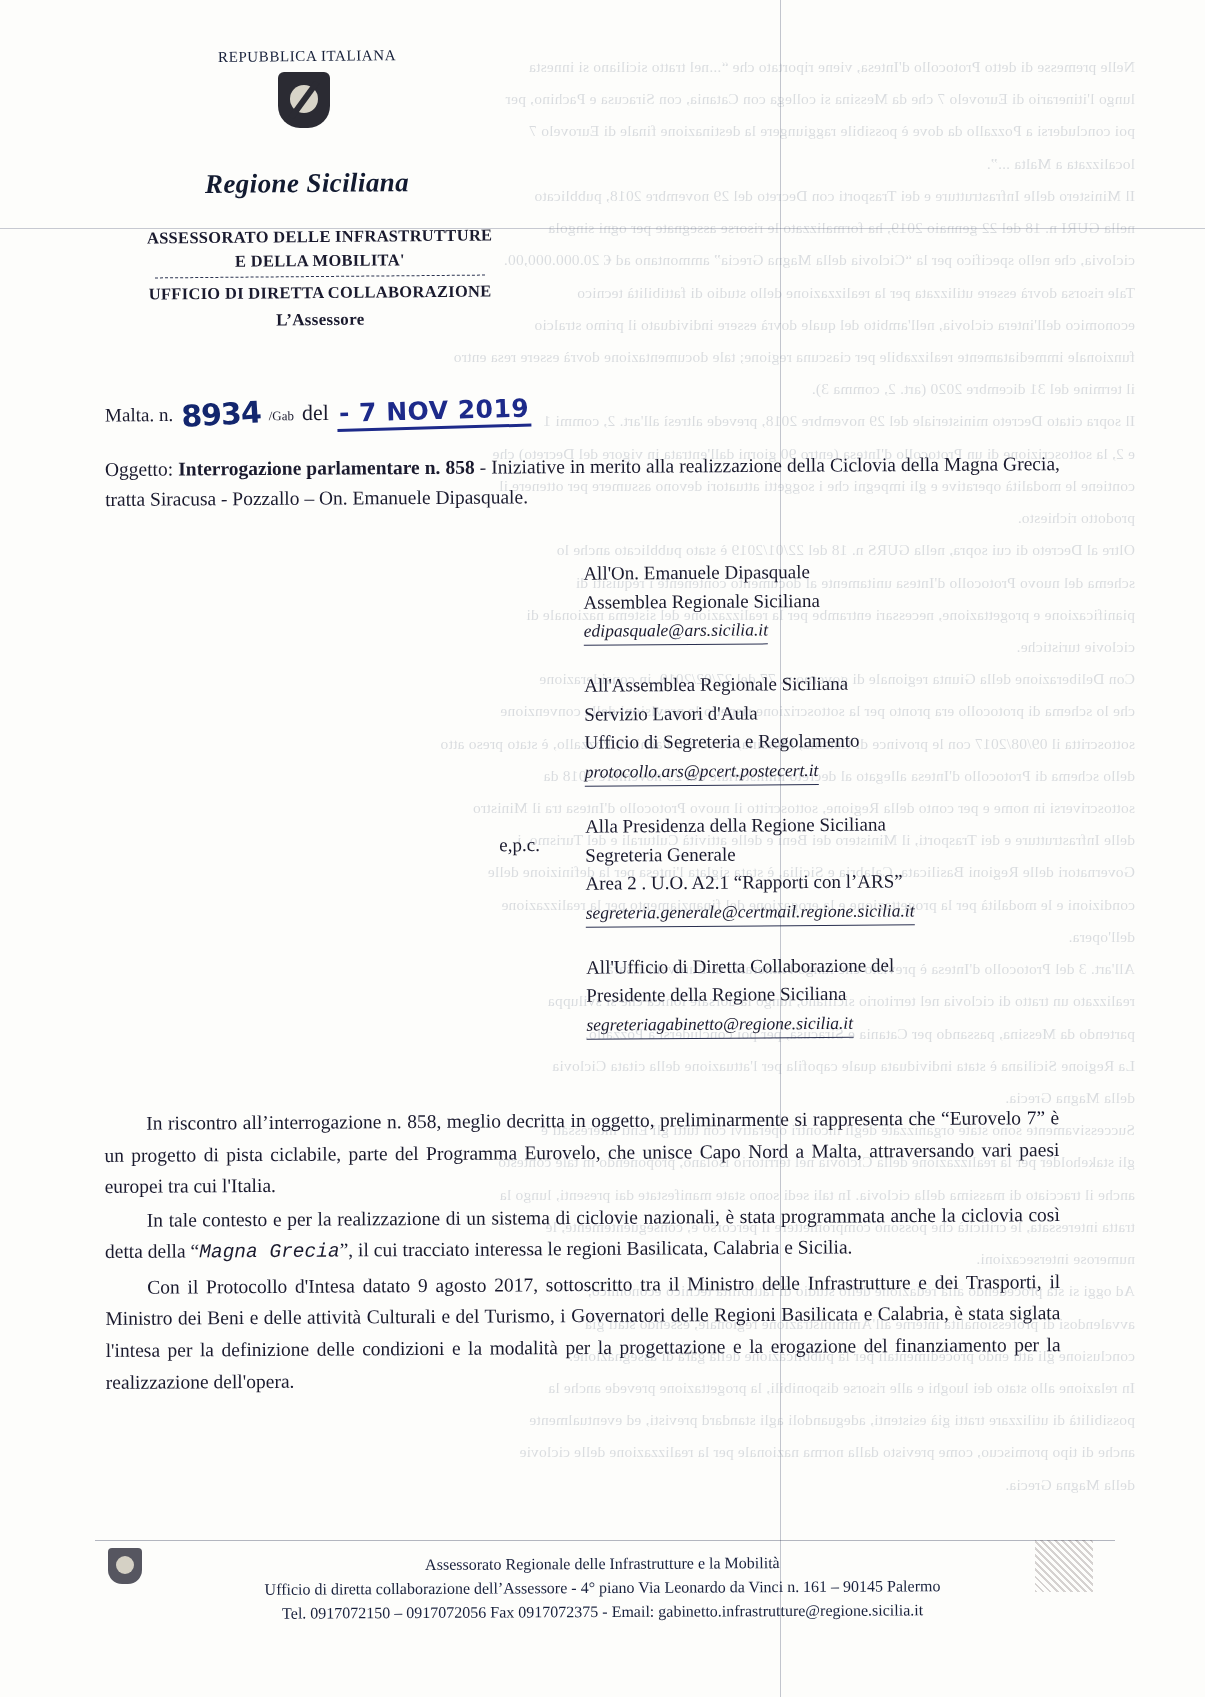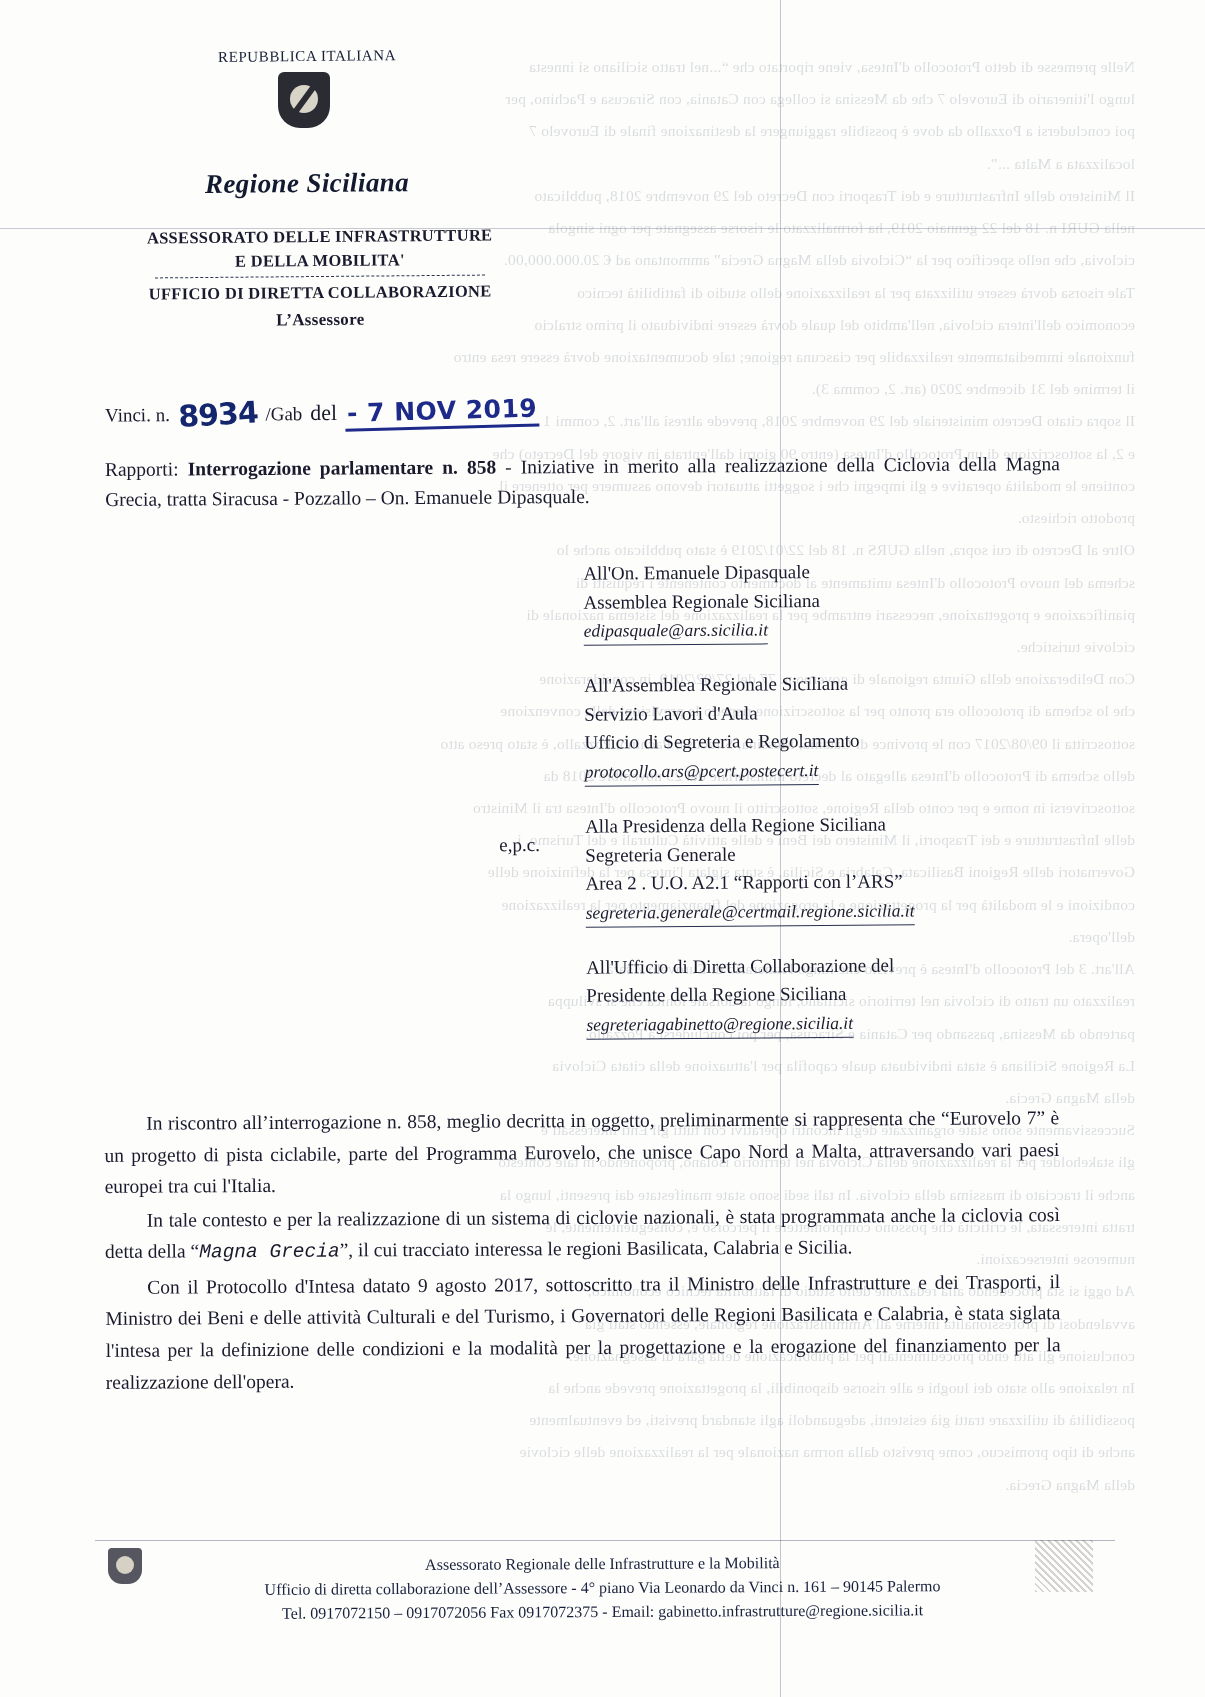--- a/index.html
+++ b/index.html
@@ -154,21 +154,21 @@
   }
   .prot-num {
     font-family: "DejaVu Sans", sans-serif;
     font-size: 30px;
     font-weight: bold;
     color: #13266e;
     letter-spacing: -1px;
     transform: rotate(-3deg) translateY(4px);
     display: inline-block;
   }
-  .prot-gab { font-size: 19px; }
+  .prot-gab { font-size: 13px; }
   .prot-del { font-size: 22px; }
   .stamp-date {
     font-family: "DejaVu Sans", sans-serif;
     font-weight: bold;
     font-size: 25px;
     color: #1d2a8a;
     letter-spacing: 0.5px;
     border-bottom: 3px solid #1d2a8a;
     padding: 0 2px 1px 2px;
     transform: rotate(-1.2deg);
@@ -341,29 +341,29 @@
 
     <div class="hdr-ass">
       <div>ASSESSORATO DELLE INFRASTRUTTURE</div>
       <div>E DELLA MOBILITA'</div>
       <div class="rule"></div>
       <div class="hdr-ufficio">UFFICIO DI DIRETTA COLLABORAZIONE</div>
       <div class="hdr-assessore">L’Assessore</div>
     </div>
 
     <div class="prot-row">
-      <span>Vinci. n.</span>
+      <span>Malta. n.</span>
       <span class="prot-num">8934</span>
       <span class="prot-gab">/Gab</span>
       <span class="prot-del">del</span>
       <span class="stamp-date">- 7 NOV 2019</span>
     </div>
 
     <div class="oggetto">
-      <span class="lbl">Rapporti:</span>
+      <span class="lbl">Oggetto:</span>
       <span class="bold">Interrogazione parlamentare n. 858</span><span> - Iniziative in merito alla realizzazione della Ciclovia della Magna Grecia, tratta Siracusa - Pozzallo  – On. Emanuele Dipasquale.</span>
     </div>
 
     <div class="recipients" id="recipients">
         <div class="rec-block">
           <div class="rec-line">All'On. Emanuele Dipasquale</div>
           <div class="rec-line">Assemblea Regionale Siciliana</div>
           <div><span class="rec-mail">edipasquale@ars.sicilia.it</span></div>
         </div>
         <div class="rec-block">

